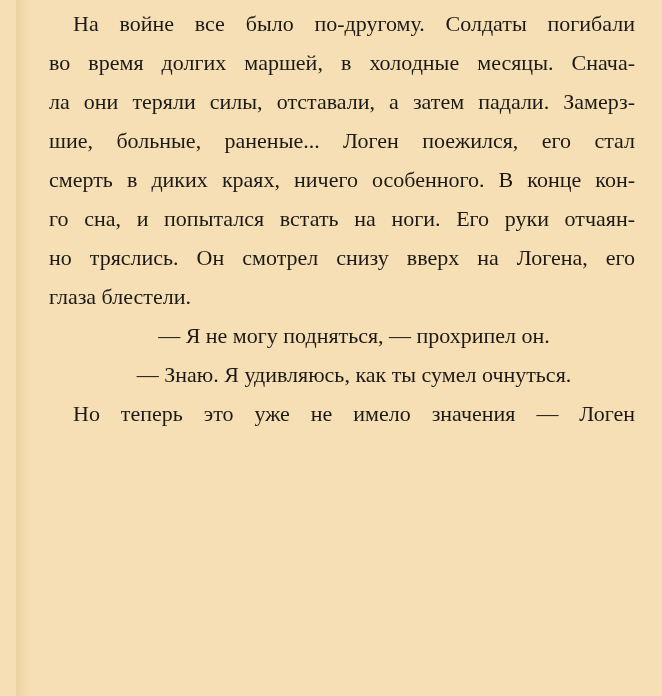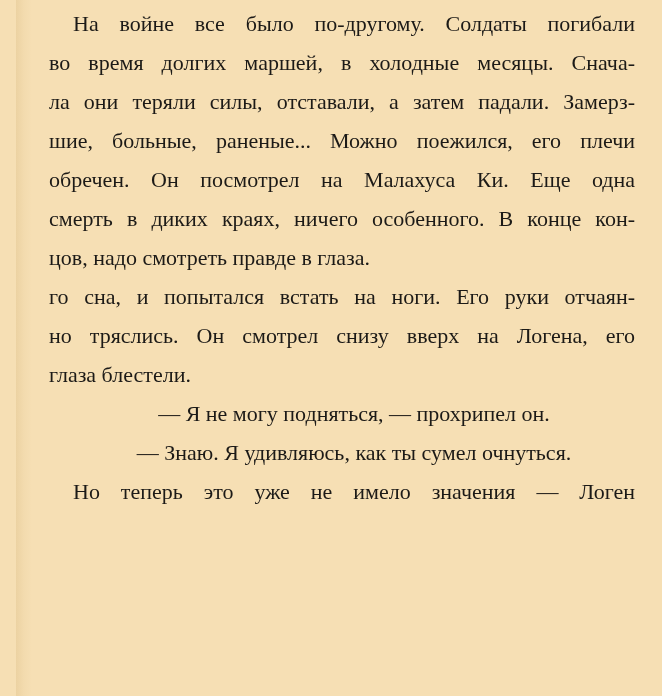--- a/index.html
+++ b/index.html
@@ -46,24 +46,22 @@
     }
   </style>
 </head>
 <body>
 
 <div class="page">
   <div class="text">
     <span class="line indent justify">На войне все было по-другому. Солдаты погибали</span>
     <span class="line justify">во время долгих маршей, в холодные месяцы. Снача-</span>
     <span class="line justify">ла они теряли силы, отставали, а затем падали. Замерз-</span>
-    <span class="line justify">шие, больные, раненые... Можно поежился, его плечи</span>
-    <span class="line justify">обречен. Он посмотрел на Малахуса Ки. Еще одна</span>
+    <span class="line justify">шие, больные, раненые... Логен поежился, его стал</span>
     <span class="line justify">смерть в диких краях, ничего особенного. В конце кон-</span>
-    <span class="line">цов, надо смотреть правде в глаза.</span>
     <span class="line justify">го сна, и попытался встать на ноги. Его руки отчаян-</span>
     <span class="line justify">но тряслись. Он смотрел снизу вверх на Логена, его</span>
     <span class="line">глаза блестели.</span>
     <span class="line indent">— Я не могу подняться, — прохрипел он.</span>
     <span class="line indent">— Знаю. Я удивляюсь, как ты сумел очнуться.</span>
     <span class="line indent justify">Но теперь это уже не имело значения — Логен</span>
 
   </div>
 </div>
 

